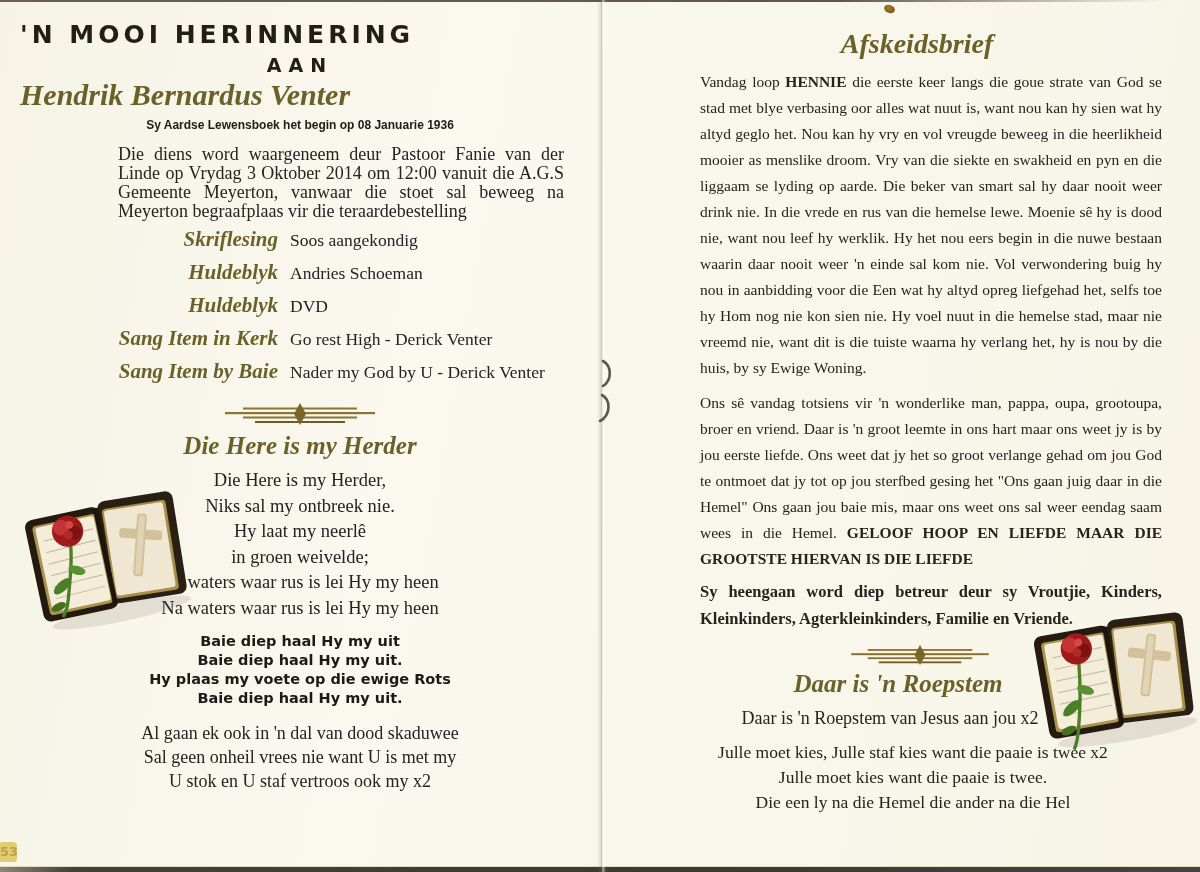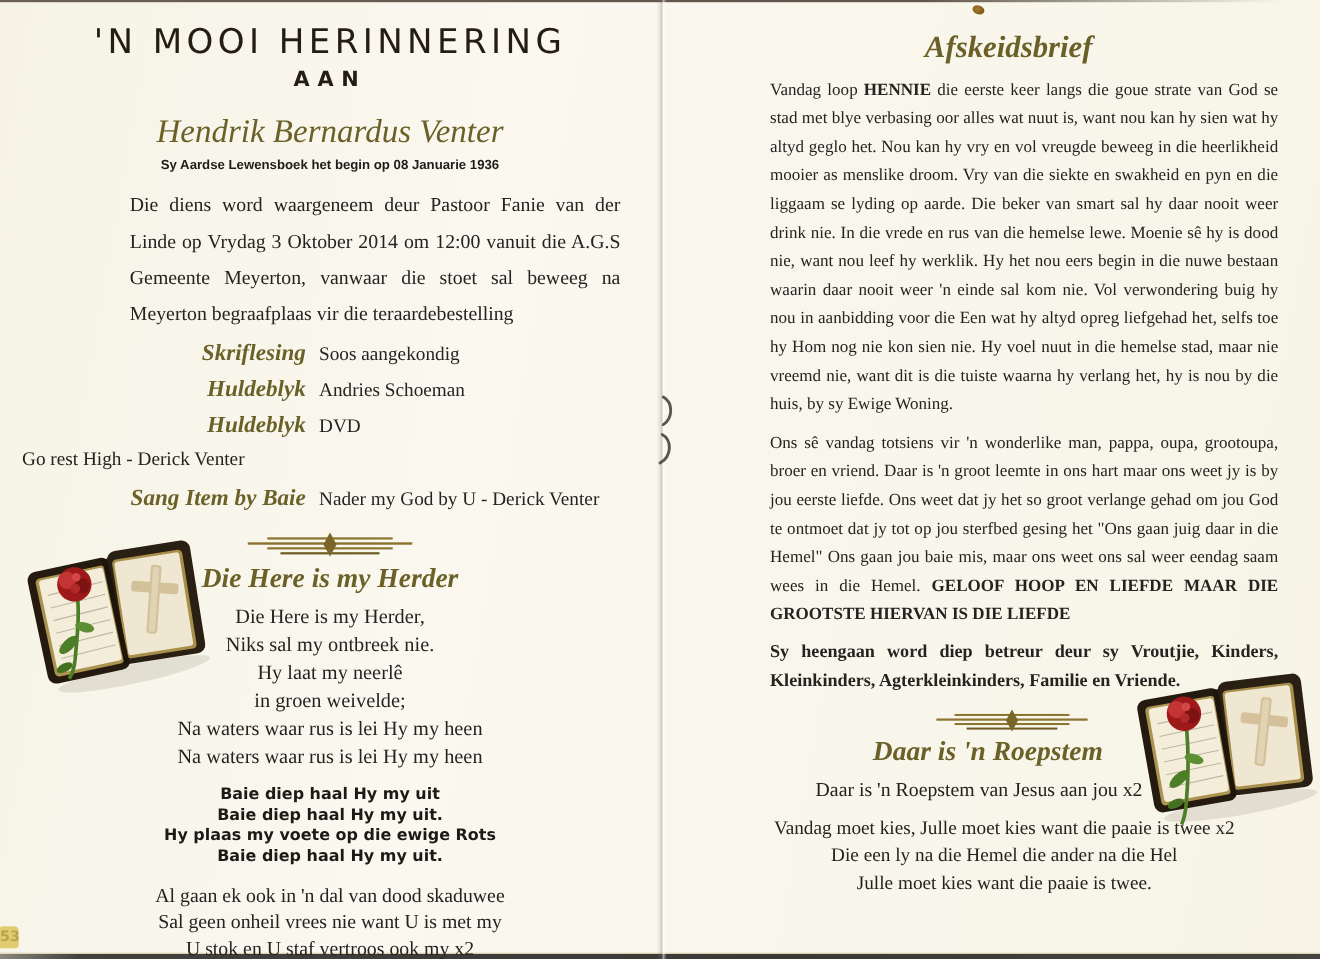--- a/index.html
+++ b/index.html
@@ -19,29 +19,29 @@
   .staple{position:absolute;left:596px;top:358px;width:22px;height:68px;}
   .speck{position:absolute;left:884px;top:5px;width:11px;height:8px;border-radius:50%;
     background:radial-gradient(circle at 40% 40%,#a87b2d,#6d4a12);transform:rotate(18deg);}
   .corner-mark{position:absolute;left:0;bottom:10px;width:17px;height:20px;
     background:#d9c048;opacity:.75;border-radius:2px 4px 3px 1px;
     color:#a8871c;font:bold 13px/20px "DejaVu Sans",sans-serif;text-align:center;overflow:hidden;}
   
   .page-left{position:absolute;left:20px;top:20px;width:560px;}
   .page-right{position:absolute;left:700px;top:28px;width:462px;}
   
-  .deco-title{font-family:"DejaVu Sans",sans-serif;font-weight:normal;font-size:31px;
-    letter-spacing:4px;text-align:center;color:#241d13;}
+  .deco-title{font-family:"DejaVu Sans",sans-serif;font-weight:bold;font-size:25px;
+    letter-spacing:4px;color:#241d13;}
   .deco-sub{font-family:"DejaVu Sans",sans-serif;font-weight:bold;font-size:19px;
     letter-spacing:7px;text-align:center;color:#241d13;margin-top:5px;}
   .olive-h{font-style:italic;font-weight:bold;color:#6b6128;text-align:center;}
-  .name{font-size:30px;margin-top:20px;font-weight:normal;font-style:italic;color:#6b6128;text-align:center;}
+  .name{font-size:30px;margin-top:2px;font-weight:bold;font-style:italic;color:#6b6128;text-align:left;}
   .lifespan{font-family:"Liberation Sans",sans-serif;font-weight:bold;font-size:12px;
     text-align:center;line-height:22px;margin-top:2px;color:#1f1c18;}
-  .service{font-size:18px;line-height:33px;text-align:justify;margin:9px 0 2px 98px;width:446px;}
+  .service{font-size:18px;line-height:19px;text-align:justify;margin:9px 0 2px 98px;width:446px;}
   .program{margin-top:6px;}
   .prog-row{display:grid;grid-template-columns:258px 1fr;column-gap:12px;align-items:baseline;min-height:33px;}
   .prog-label{font-style:italic;font-weight:bold;color:#6b6128;font-size:21px;text-align:right;}
   .prog-value{font-size:17.5px;}
   .divider{display:block;margin:10px auto 4px auto;}
   .section-h{font-size:25px;margin-top:6px;}
   .psalm{text-align:center;font-size:18.5px;line-height:25.5px;margin-top:8px;}
   .chorus{text-align:center;font-family:"DejaVu Sans",sans-serif;font-weight:bold;
     font-size:14.5px;line-height:19px;margin-top:11px;color:#1d1a16;}
   .closing{text-align:center;font-size:18px;line-height:24px;margin-top:13px;}
@@ -94,20 +94,21 @@
       </div>
       <div class="prog-row">
         <span class="prog-label">Huldeblyk</span>
         <span class="prog-value">Andries Schoeman</span>
       </div>
       <div class="prog-row">
         <span class="prog-label">Huldeblyk</span>
         <span class="prog-value">DVD</span>
       </div>
       <div class="prog-row">
+        <span class="prog-label">Sang Item in Kerk</span>
         <span class="prog-value">Go rest High - Derick Venter</span>
       </div>
       <div class="prog-row">
         <span class="prog-label">Sang Item by Baie</span>
         <span class="prog-value">Nader my God by U - Derick Venter</span>
       </div>
     </div>
 
     <svg class="divider" width="150" height="24" viewBox="0 0 150 24">
       <rect x="0" y="10" width="150" height="2.2" fill="#8a7430"></rect>
@@ -164,23 +165,23 @@
       <path d="M75,1 L81,12 L75,23 L69,12 Z" fill="#7a6628"></path>
     </svg>
 
     <div class="olive-h song-h">Daar is 'n Roepstem</div>
 
     <div class="song">
       <div>Daar is 'n Roepstem van Jesus aan jou x2</div>
     </div>
 
     <div class="song2">
-      <div>Vandag moet kies, Julle moet kies want die paaie is twee x2</div>
+      <div>Julle moet kies, Julle staf kies want die paaie is twee x2</div>
+      <div>Julle moet kies want die paaie is twee.</div>
       <div>Die een ly na die Hemel die ander na die Hel</div>
-      <div>Julle moet kies want die paaie is twee.</div>
     </div>
   </div>
 
   <svg class="book book-left" viewBox="0 0 184 176">
     <g transform="rotate(-12 92 88)">
       <ellipse cx="95" cy="152" rx="72" ry="9" fill="rgba(70,60,40,.12)"></ellipse>
       <rect x="16" y="40" width="78" height="106" rx="8" fill="#241a10"></rect>
       <rect x="90" y="38" width="78" height="106" rx="8" fill="#2a1f13" transform="rotate(3 129 91)"></rect>
       <rect x="23" y="47" width="66" height="93" rx="4" fill="#ab9350"></rect>
       <rect x="94" y="46" width="66" height="93" rx="4" fill="#a78e4b" transform="rotate(3 127 92)"></rect>

